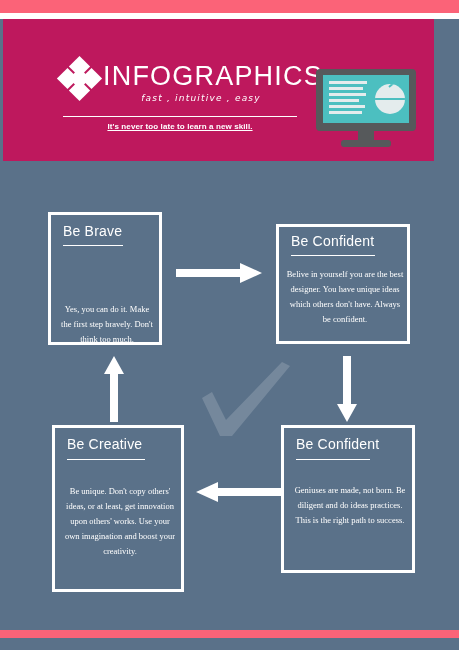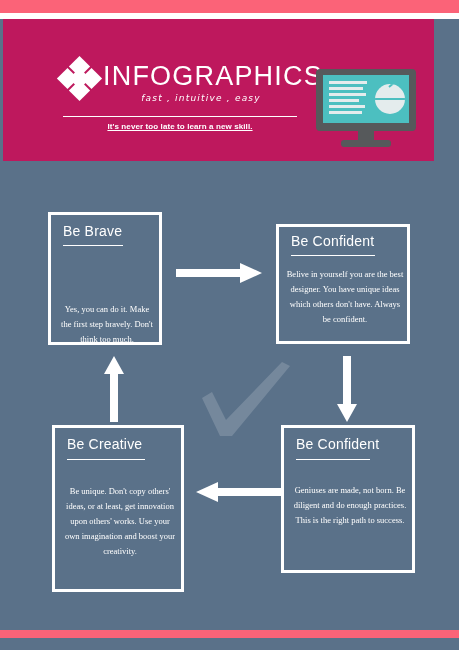--- a/index.html
+++ b/index.html
@@ -327,21 +327,21 @@
 
   <div class="step-box" id="box-confident">
     <div class="step-title">Be Confident</div>
     <div class="step-underline"></div>
     <div class="step-body">Belive in yourself you are the best designer. You have unique ideas which others don't have. Always be confident.</div>
   </div>
 
   <div class="step-box" id="box-diligent">
     <div class="step-title">Be Confident</div>
     <div class="step-underline"></div>
-    <div class="step-body">Geniuses are made, not born. Be diligent and do enough practices. This is the right path to success.</div>
+    <div class="step-body">Geniuses are made, not born. Be diligent and do ideas practices. This is the right path to success.</div>
   </div>
 
   <svg class="arrow" id="arrow-right-top" viewBox="0 0 86 22">
     <path d="M0 7 L64 7 L64 1 L86 11 L64 21 L64 15 L0 15 Z" fill="#ffffff"></path>
   </svg>
 
   <svg class="arrow" id="arrow-down-right" viewBox="0 0 22 66">
     <path d="M7 0 L15 0 L15 48 L21 48 L11 66 L1 48 L7 48 Z" fill="#ffffff"></path>
   </svg>
 

